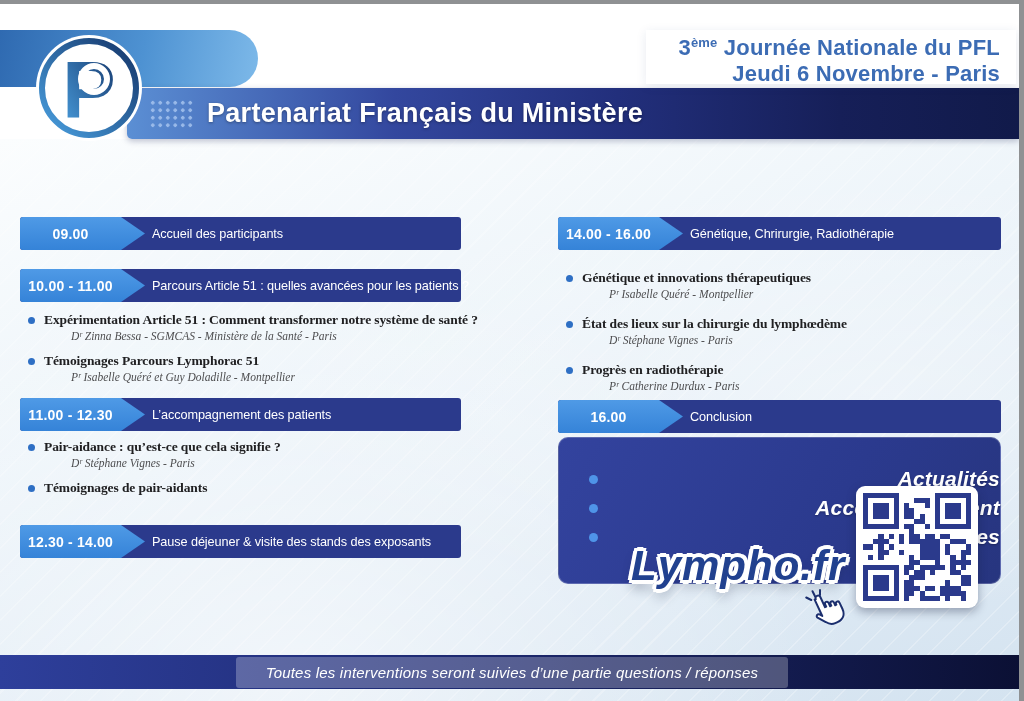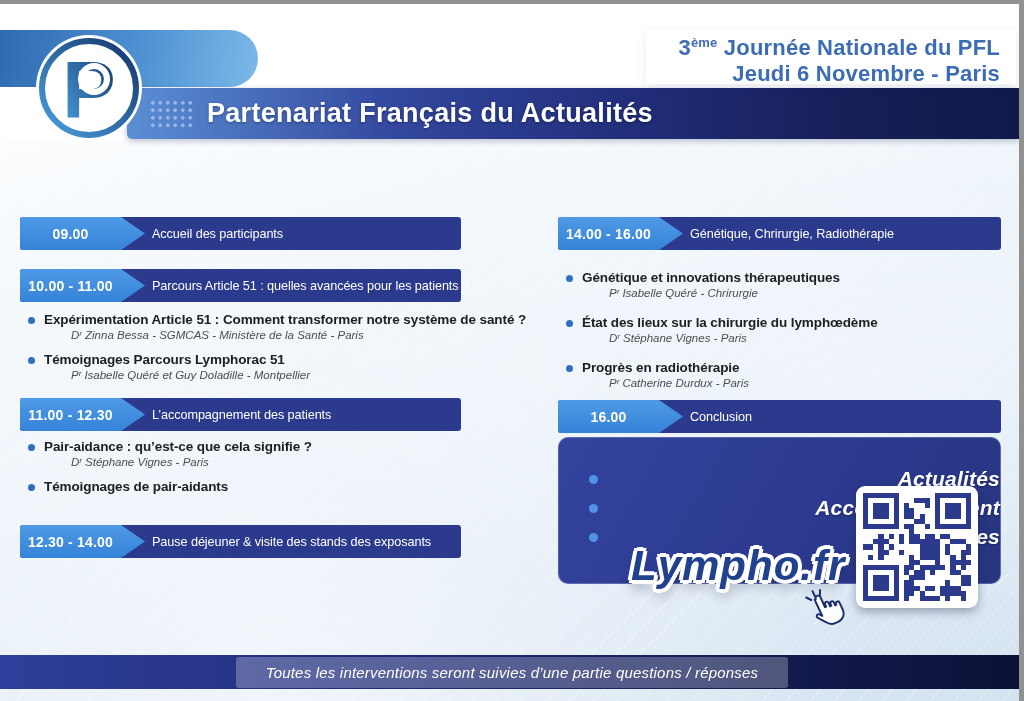--- a/index.html
+++ b/index.html
@@ -73,21 +73,21 @@
     border-radius:3px 0 0 3px;
     display:flex; align-items:center; justify-content:center; padding-right:24px;
     color:#fff; font-size:14px; font-weight:700; letter-spacing:.2px;
   }
   .bar-title {
     margin-left:132px; color:#fff; font-size:13.5px; letter-spacing:-.1px;
     white-space:nowrap; transform:scaleX(.94); transform-origin:left center;
   }
   .talks { margin-top:10px; }
   .col-r .talks { margin-top:20px; }
-  .talk { position:relative; padding-left:24px; margin-bottom:11px; white-space:nowrap; }
+  .talk { position:relative; padding-left:24px; margin-bottom:11px; white-space:nowrap;font-family:Liberation Serif, serif; }
   .col-r .talk { margin-bottom:16px; }
   .talk .dot { position:absolute; left:8px; top:5px; width:7px; height:7px; border-radius:50%; background:#2e6fc4; }
   .talk-title { font-size:13.5px; font-weight:700; color:#202022; letter-spacing:-.1px; }
   .talk-speaker { font-style:italic; font-size:11.5px; color:#4d4d4f; margin-left:27px; margin-top:2px; }
   .talk-speaker:empty { display:none; }
 
   
   .promo {
     position:absolute; left:558px; top:437px; width:443px; height:147px; z-index:2;
     background:linear-gradient(120deg, #33439e 0%, #2b3a8e 60%, #27357f 100%);
@@ -148,21 +148,21 @@
       <circle cx="55" cy="55" r="53" fill="#fff"></circle>
       <circle cx="55" cy="55" r="47" fill="none" stroke="url(#lg)" stroke-width="6"></circle>
       <text x="55" y="84" text-anchor="middle" font-family="Liberation Sans, sans-serif" font-size="80" font-weight="bold" fill="url(#lg)">P</text>
       <circle cx="60" cy="46" r="13" fill="none" stroke="#fff" stroke-width="6"></circle>
       <circle cx="60" cy="46" r="3.5" fill="#fff"></circle>
     </svg>
   </div>
 
   <div class="banner">
     <div class="dot-grid"></div>
-    <div class="banner-title">Partenariat Français du Actualités</div>
+    <div class="banner-title">Partenariat Français du Ministère</div>
   </div>
 
   <div class="event-card">
     <div><span>3</span><span class="sup">ème</span><span> Journée Nationale du PFL</span></div>
     <div>Jeudi 6 Novembre - Paris</div>
   </div>
 
   <div class="session col-l" style="top:217px">
     <div class="bar">
       <span class="time-chip">09.00</span>
@@ -217,21 +217,21 @@
 
   <div class="session col-r" style="top:217px">
     <div class="bar">
       <span class="time-chip">14.00 - 16.00</span>
       <span class="bar-title">Génétique, Chrirurgie, Radiothérapie</span>
     </div>
     <div class="talks">
       <div class="talk">
         <span class="dot"></span>
         <div class="talk-title">Génétique et innovations thérapeutiques</div>
-        <div class="talk-speaker">Pʳ Isabelle Quéré - Chrirurgie</div>
+        <div class="talk-speaker">Pʳ Isabelle Quéré - Montpellier</div>
       </div>
       <div class="talk">
         <span class="dot"></span>
         <div class="talk-title">État des lieux sur la chirurgie du lymphœdème</div>
         <div class="talk-speaker">Dʳ Stéphane Vignes - Paris</div>
       </div>
       <div class="talk">
         <span class="dot"></span>
         <div class="talk-title">Progrès en radiothérapie</div>
         <div class="talk-speaker">Pʳ Catherine Durdux - Paris</div>

